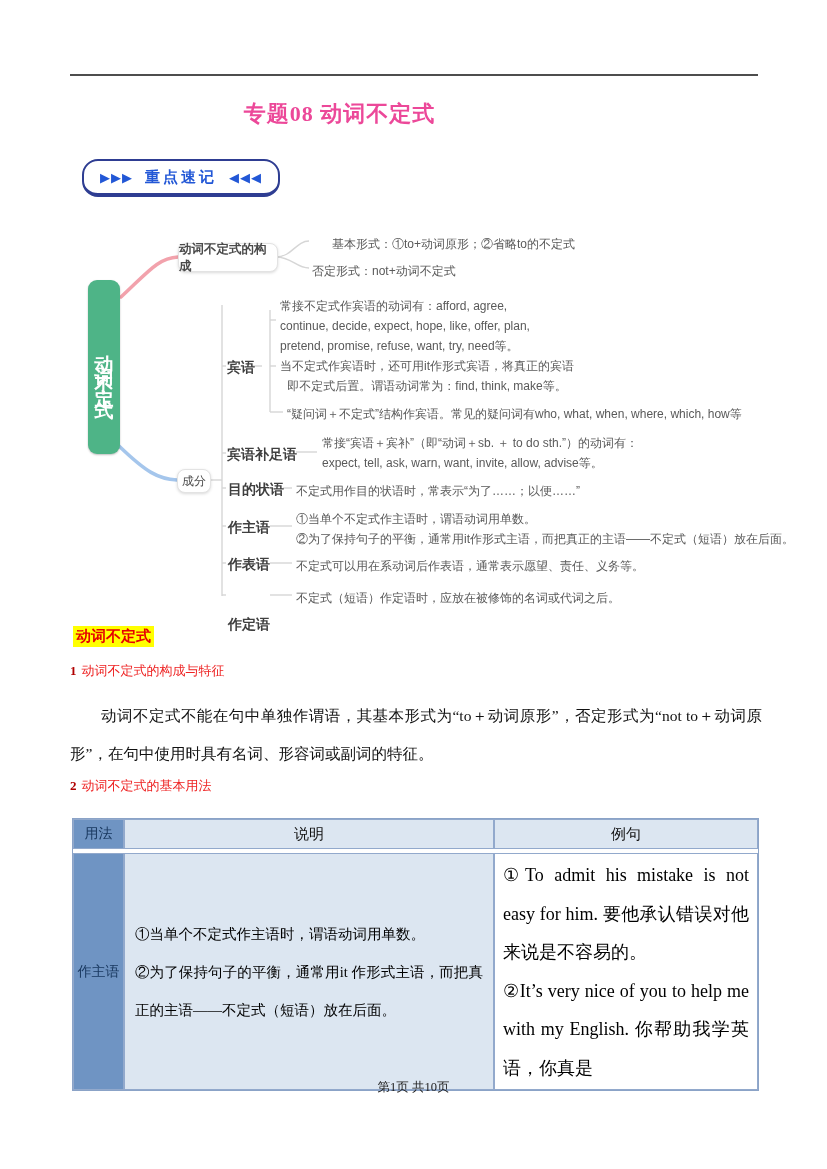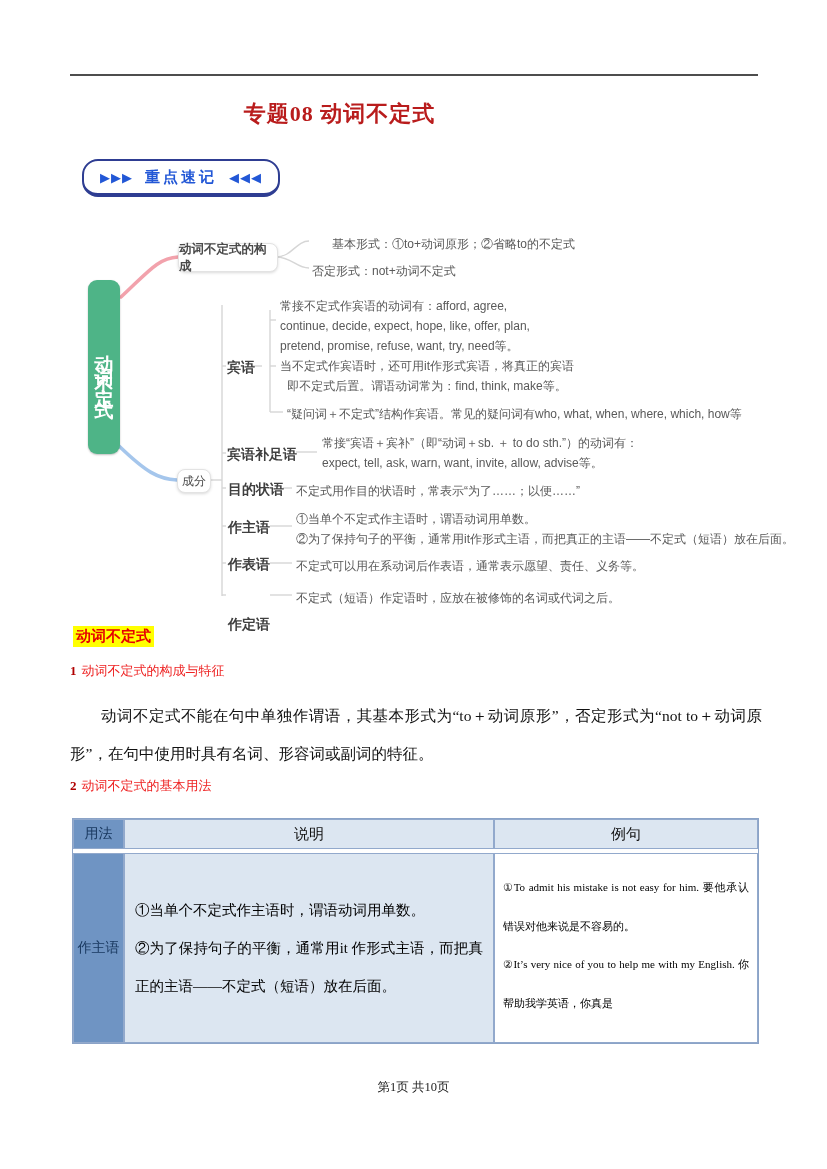--- a/index.html
+++ b/index.html
@@ -7,21 +7,21 @@
     width:827px; height:1169px; position:relative; background:#ffffff;
     font-family:"Liberation Sans", sans-serif; overflow:hidden;
   }
   .abs { position:absolute; }
 
   
   .top-rule { top:74px; left:70px; width:688px; border-top:2px solid #4d4d4d; }
   .doc-title {
     top:99px; left:0; width:679px; text-align:center;
     font-family:"Liberation Serif", serif; font-weight:bold;
-    font-size:22px; color:#b91c1c; letter-spacing:1px;
+    font-size:22px; color:#ec4899; letter-spacing:1px;
   }
 
   
   .badge {
     top:159px; left:82px; height:28px; padding:2px 16px;
     border:2px solid #2e3d92; border-bottom-width:4px; border-radius:16px;
     background:#ffffff; display:flex; align-items:center; gap:12px;
   }
   .badge .arrows { color:#2257d6; font-size:13px; letter-spacing:1px; }
   .badge .lbl { color:#2257d6; font-weight:bold; font-size:15px; letter-spacing:3px; }
@@ -95,21 +95,21 @@
   .c-light { background:#dce6f1; }
   .c-white { background:#ffffff; }
   .spacer { background:#ffffff; border:none; grid-column:1 / span 3; }
   .cell-exp {
     justify-content:center; flex-direction:column; align-items:stretch;
     padding:6px 10px; font-size:14.5px; color:#000;
     line-height:38px; text-align:justify;
   }
   .cell-ex {
     justify-content:flex-start; flex-direction:column; align-items:stretch;
-    padding:14px 8px; font-size:11px; color:#000;
+    padding:2px 8px; font-size:18px; color:#000;
     line-height:38.5px; text-align:justify;
   }
 
   .page-footer {
     top:1079px; left:0; width:827px; text-align:center;
     font-family:"Liberation Serif", serif; font-size:12.5px; color:#222;
   }
 </style>
 </head>
 <body>

